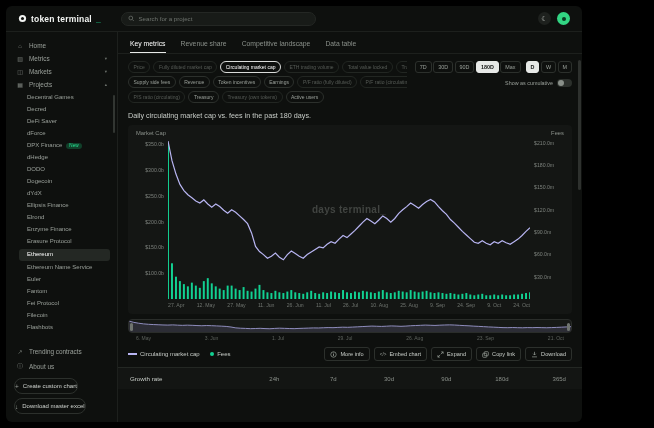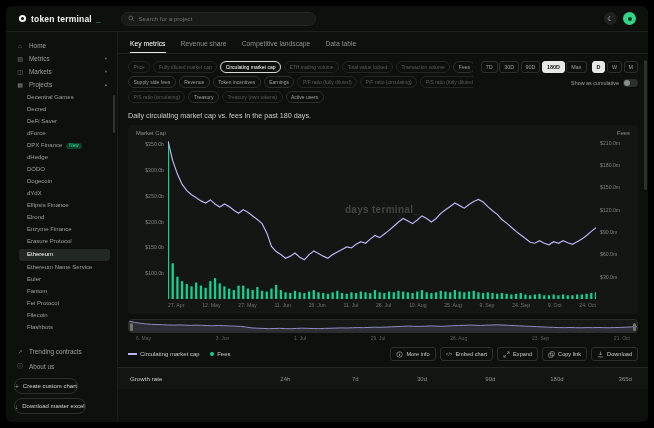--- a/index.html
+++ b/index.html
@@ -1,18 +1,18 @@
 <!DOCTYPE html>
 <html><head>
 <meta charset="utf-8">
 <style>
   * { margin:0; padding:0; box-sizing:border-box; }
   html,body { width:654px; height:428px; background:#000; overflow:hidden;
     font-family:"Liberation Sans", sans-serif; }
-  .app { position:absolute; left:6px; top:6px; width:642px; height:416px;
+  .app { position:absolute; left:6px; top:6px; width:576px; height:416px;
     background:#0e100e; border-radius:6px; overflow:hidden; display:flex; flex-direction:column; }
 
   
   .topbar { flex:0 0 26px; display:flex; align-items:center; padding:0 12px;
     border-bottom:1px solid #1d201d; }
   .logo { display:flex; align-items:center; gap:4px; color:#f2f4f2; font-size:8.5px; font-weight:bold; letter-spacing:.2px; }
   .logo .cursor { color:#18d88e; }
   .search { margin-left:20px; width:195px; height:14px; background:#181b18; border:1px solid #242724;
     border-radius:8px; display:flex; align-items:center; padding:0 6px; gap:4px; color:#6f746f; }
   .search input { background:transparent; border:0; outline:0; color:#c8cdc8; font-size:6.2px; width:100%;

